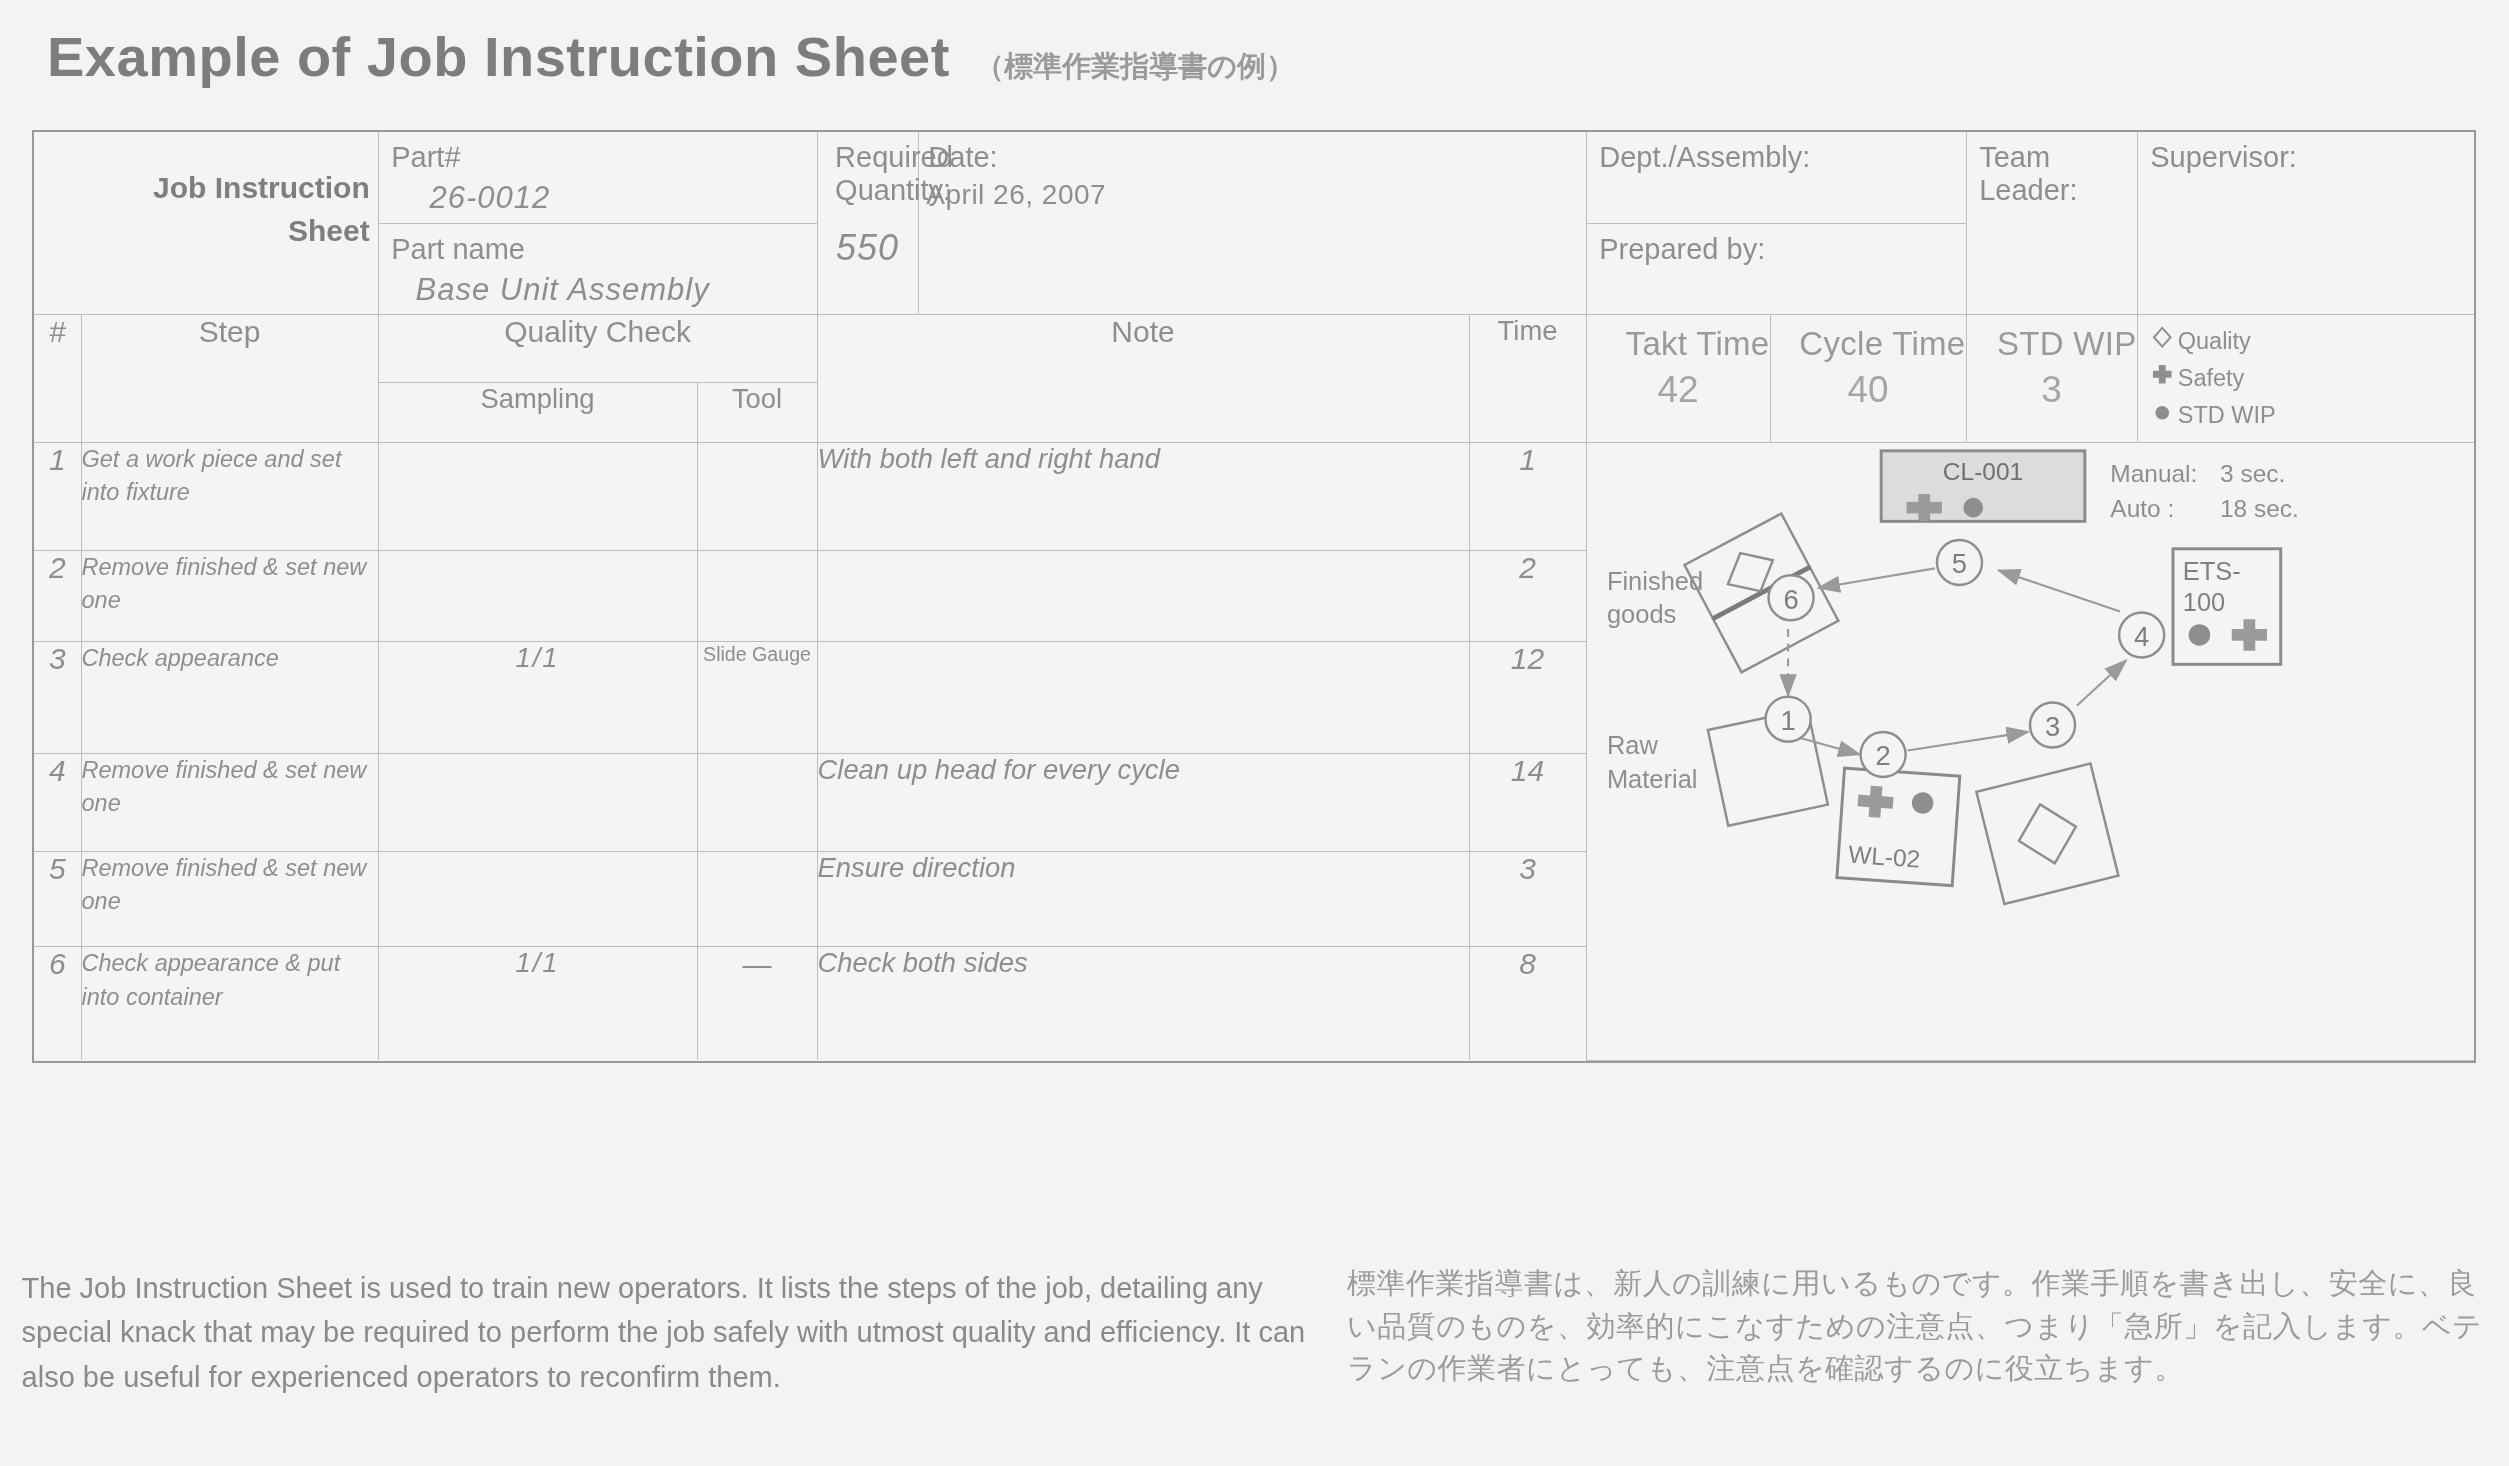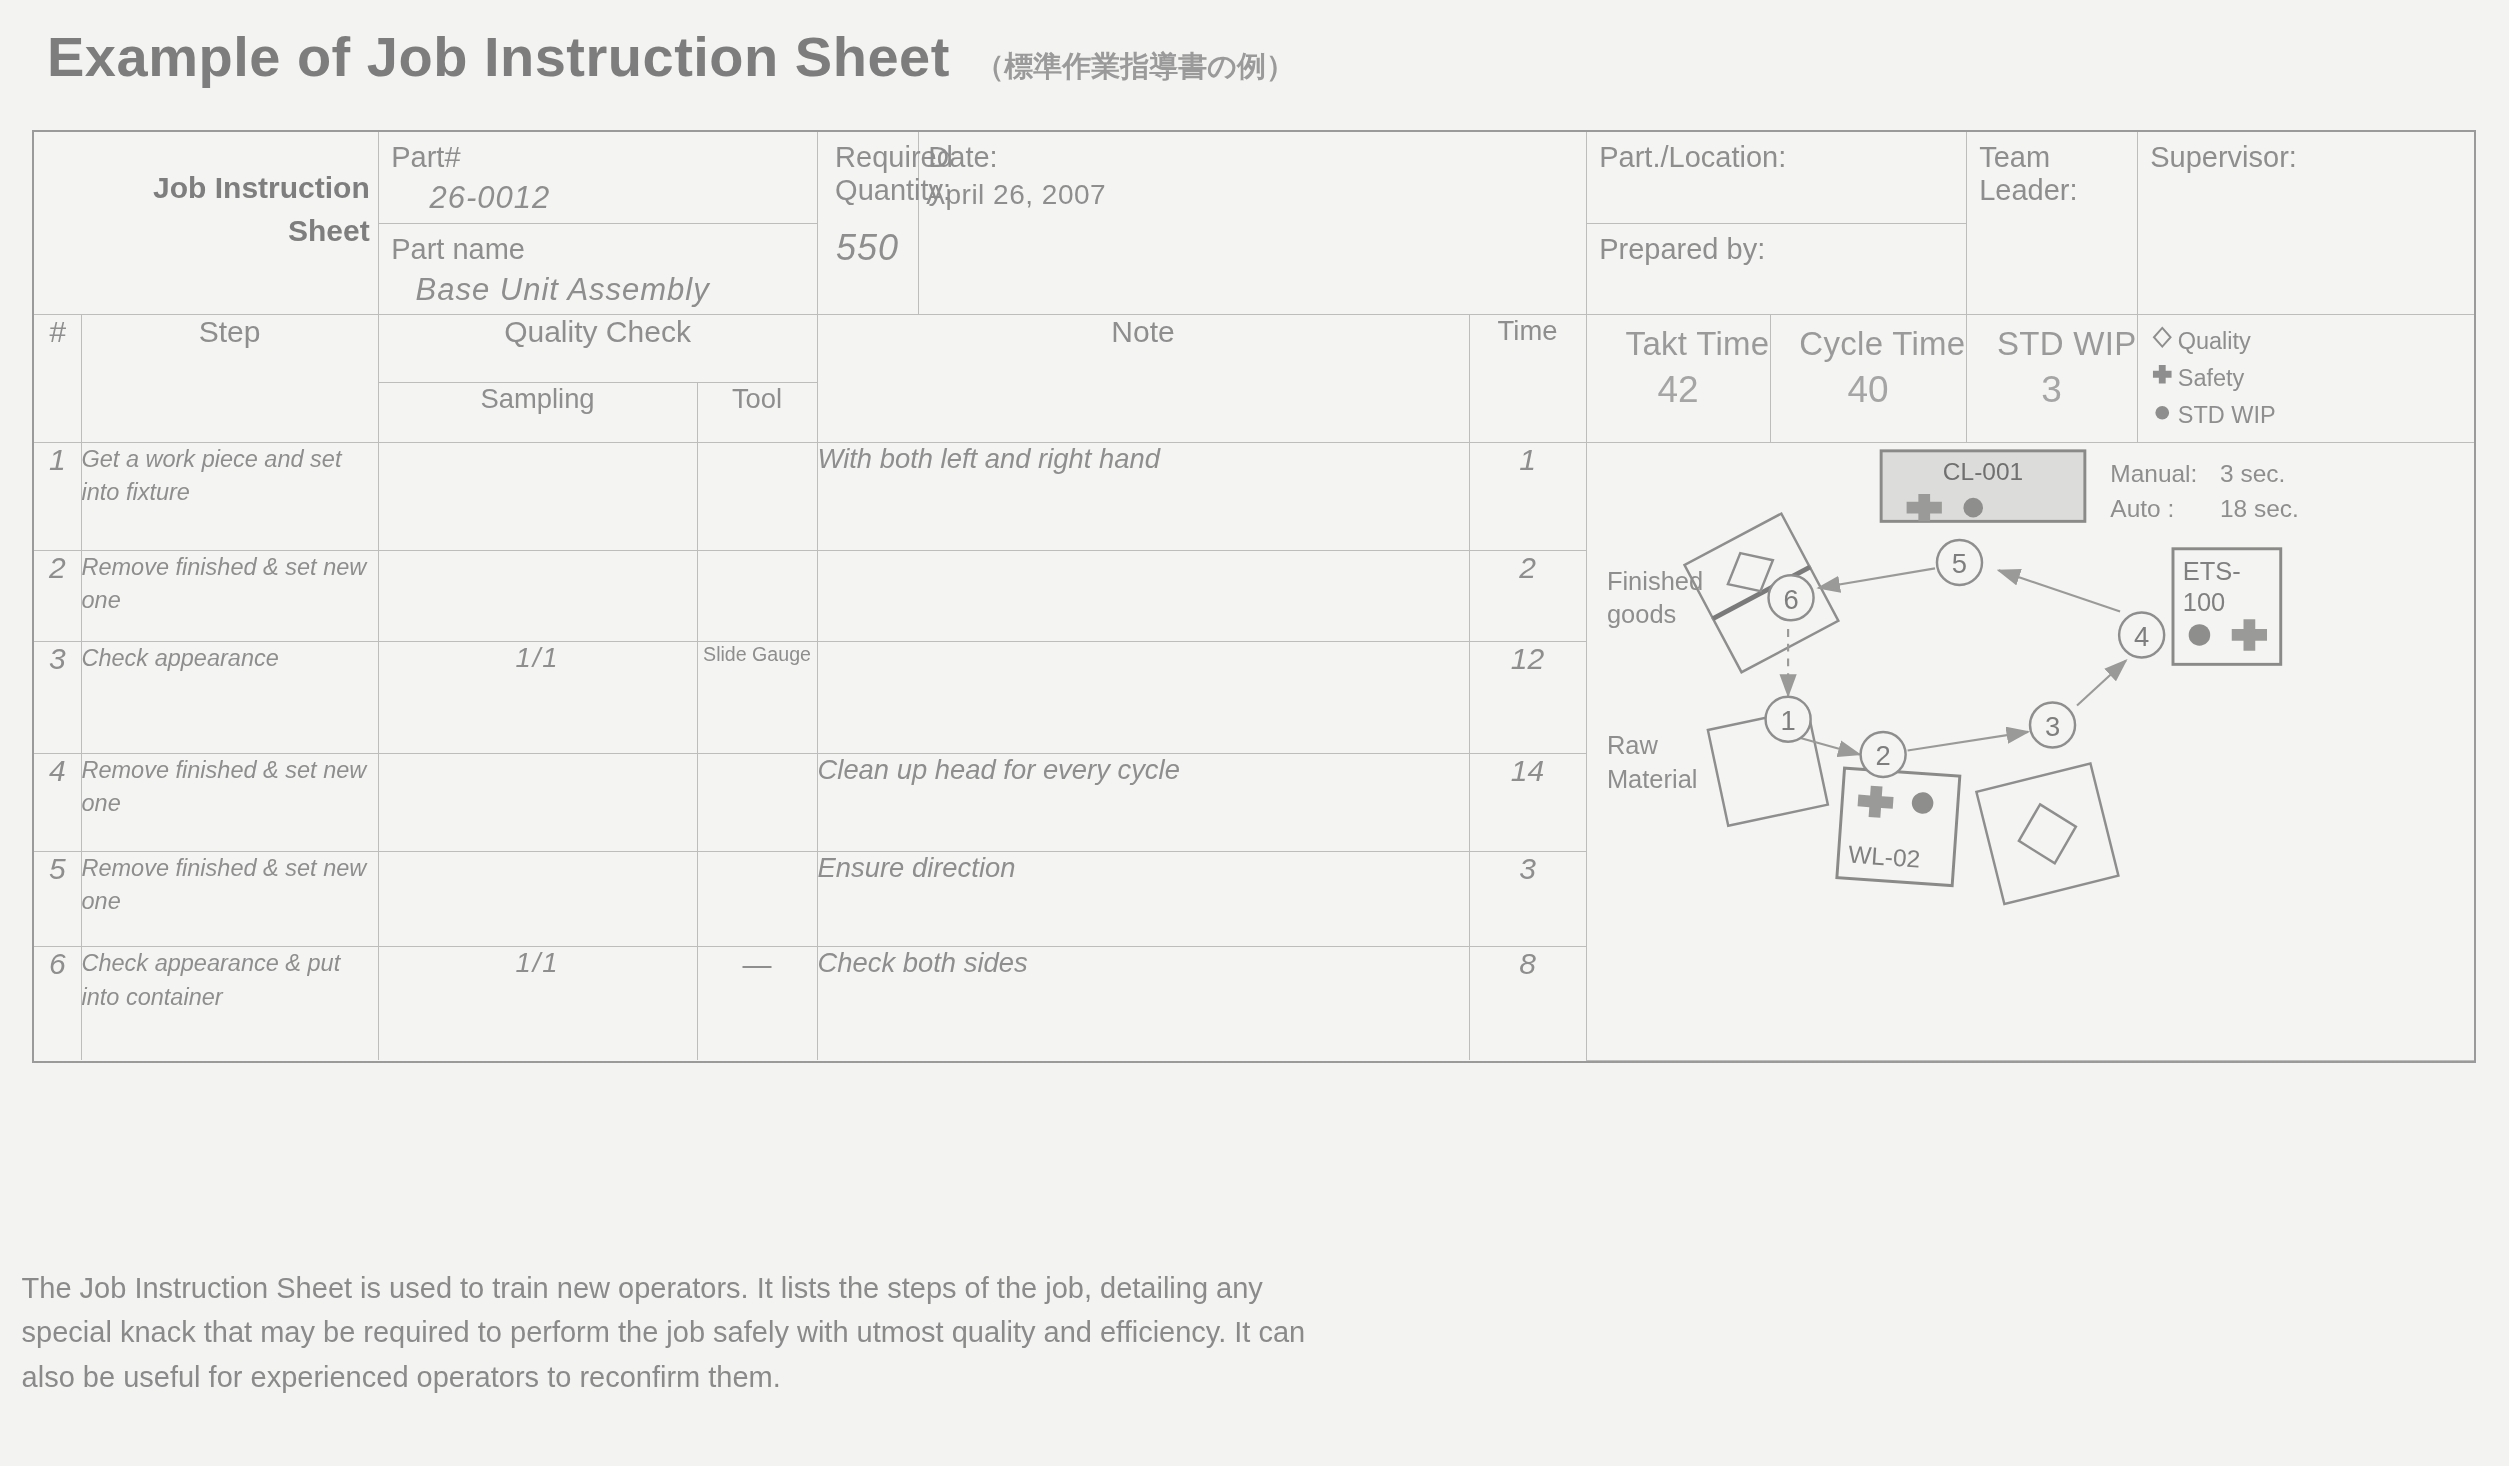--- a/index.html
+++ b/index.html
@@ -294,21 +294,21 @@
         <td class="nobt" rowspan="2">
           <div class="lbl" style="padding-left:17.6px">Required</div>
           <div class="lbl" style="padding-top:0;padding-left:17.6px">Quantity:</div>
           <div class="val-qty">550</div>
         </td>
         <td class="nobt" colspan="2" rowspan="2">
           <div class="lbl" style="padding-left:9.8px">Date:</div>
           <div class="val-date">April 26, 2007</div>
         </td>
         <td class="nobt" colspan="2" style="height:91px">
-          <div class="lbl">Part./Location:</div>
+          <div class="lbl">Dept./Assembly:</div>
           <div class="val-it" style="padding-left:19.6px"></div>
         </td>
         <td class="nobt" rowspan="2">
           <div class="lbl">Team</div>
           <div class="lbl" style="padding-top:0">Leader:</div>
           <div class="val-it" style="padding-left:19.6px"></div>
         </td>
         <td class="nobt nobr" colspan="2" rowspan="2">
           <div class="lbl">Supervisor:</div>
           <div class="val-it" style="padding-left:19.6px"></div>
@@ -530,15 +530,16 @@
         <td class="nobb tool" style="font-size:29px">—</td>
         <td class="nobb note" colspan="2">Check both sides</td>
         <td class="nobb time">8</td>
       </tr>
     </tbody>
       </table>
   </div>
 
 
   <div class="footer-en">The Job Instruction Sheet is used to train new operators. It lists the steps of the job, detailing any special knack that may be required to perform the job safely with utmost quality and efficiency. It can also be useful for experienced operators to reconfirm them.</div>
+  <div class="footer-jp">標準作業指導書は、新人の訓練に用いるものです。作業手順を書き出し、安全に、良い品質のものを、効率的にこなすための注意点、つまり「急所」を記入します。ベテランの作業者にとっても、注意点を確認するのに役立ちます。</div>
 
 </div>
 
 
 </body></html>

